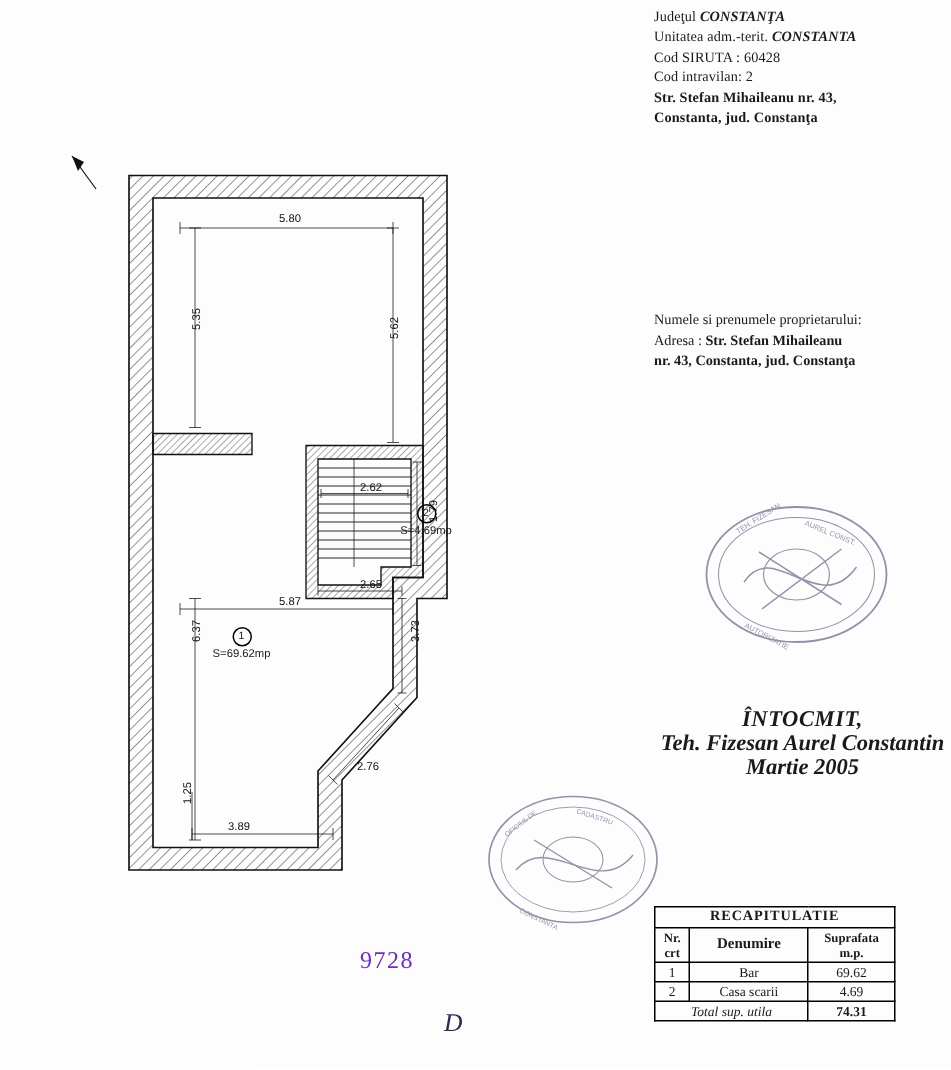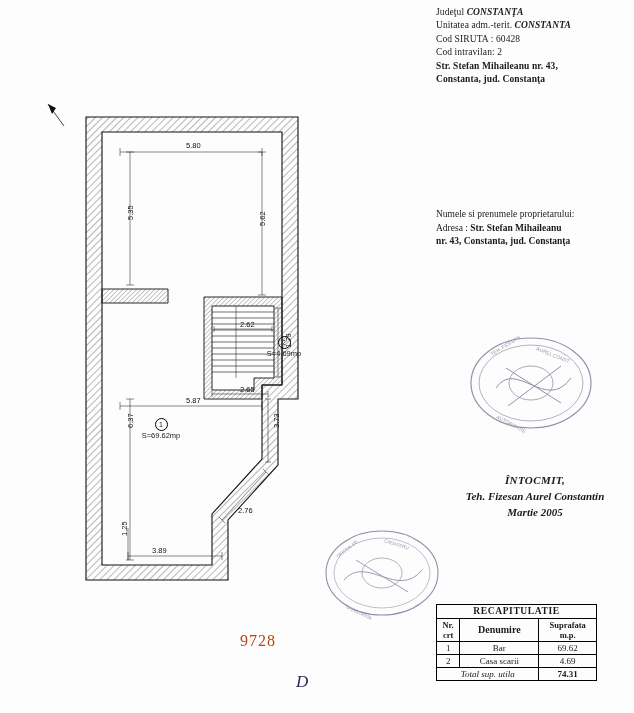--- a/index.html
+++ b/index.html
@@ -46,21 +46,21 @@
   }
   .owner-block div { white-space: nowrap; }
 
   
   .sig-block {
     position: absolute;
     left: 436px;
     top: 472px;
     width: 198px;
     text-align: center;
-    font-size: 11px;
+    font-size: 15px;
     line-height: 16px;
   }
   .sig-title { font-style: italic; font-weight: bold; letter-spacing: .4px; }
   .sig-name  { font-style: italic; font-weight: bold; }
   .sig-date  { font-style: italic; font-weight: bold; }
 
   
   .recap {
     position: absolute;
     left: 436px;
@@ -102,21 +102,21 @@
     position: absolute;
     opacity: .55;
   }
   .stamp svg { display:block; }
 
   .pencil-num {
     position: absolute;
     left: 240px; top: 632px;
     font-family: "Liberation Serif", serif;
     font-size: 16px;
-    color: #c2410c;
+    color: #6d28d9;
     letter-spacing: 1px;
   }
   .pencil-mark {
     position: absolute;
     left: 296px; top: 672px;
     font-family: "Liberation Serif", serif;
     font-size: 17px;
     color: #2b2b55;
     font-style: italic;
   }

